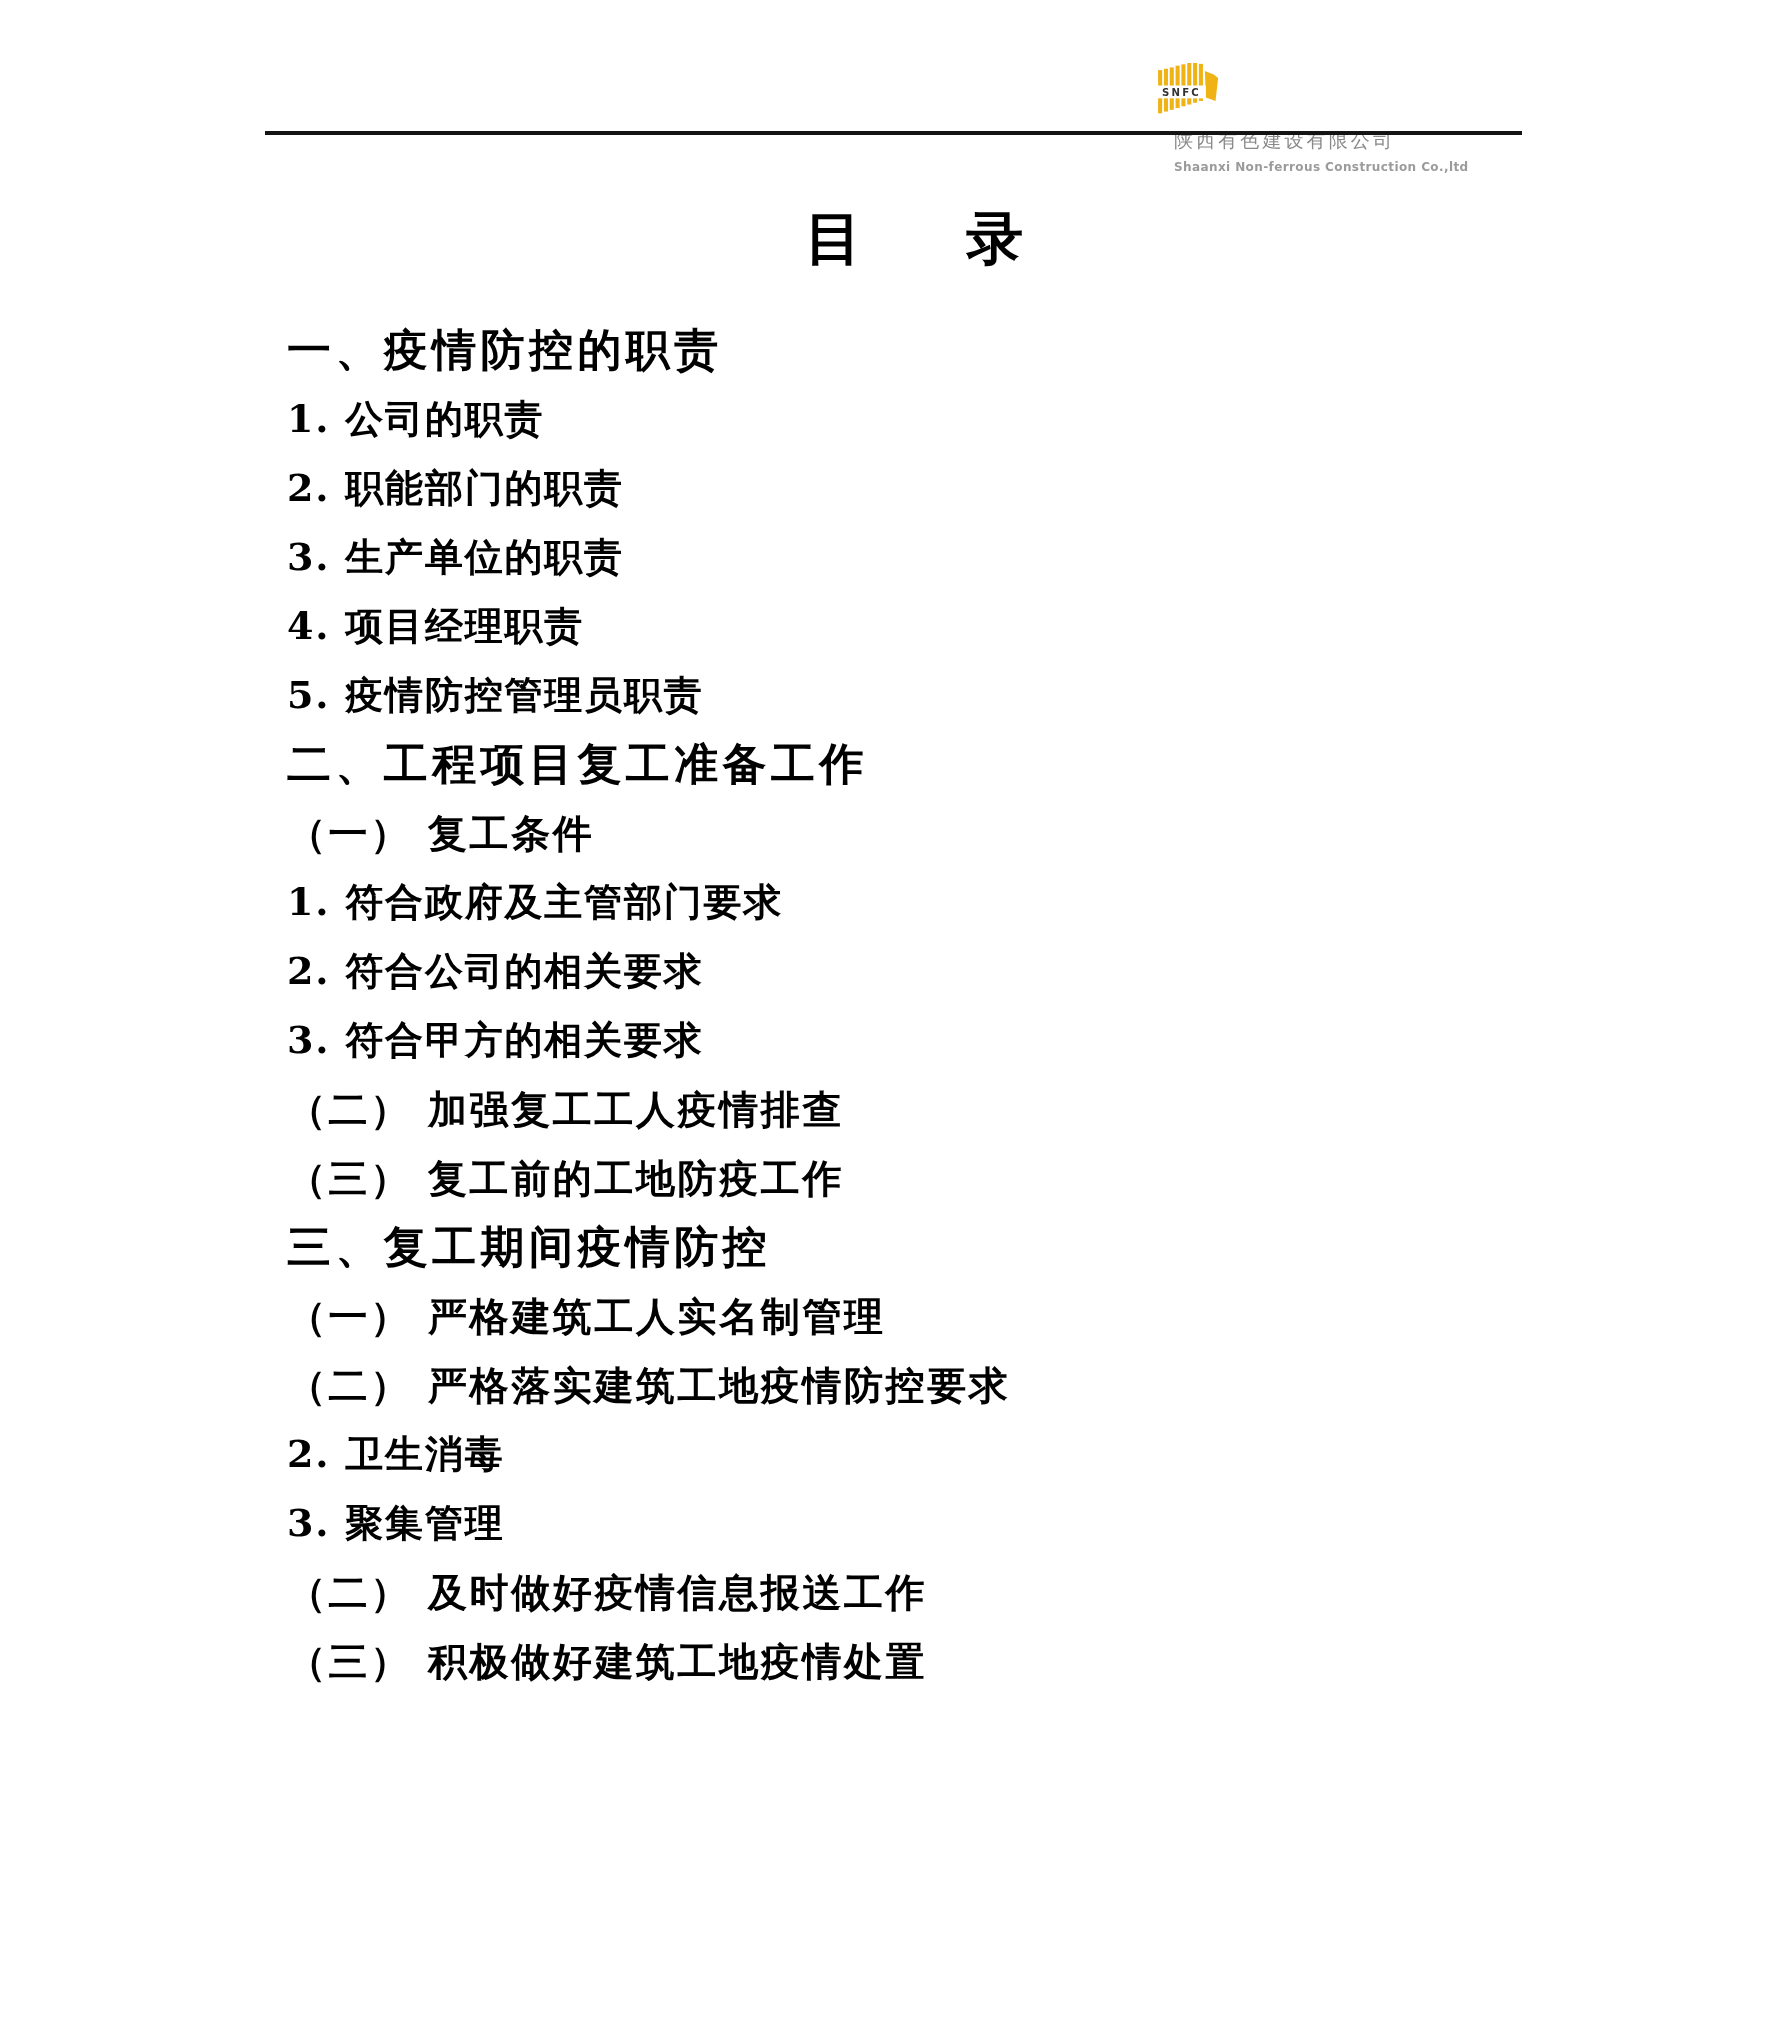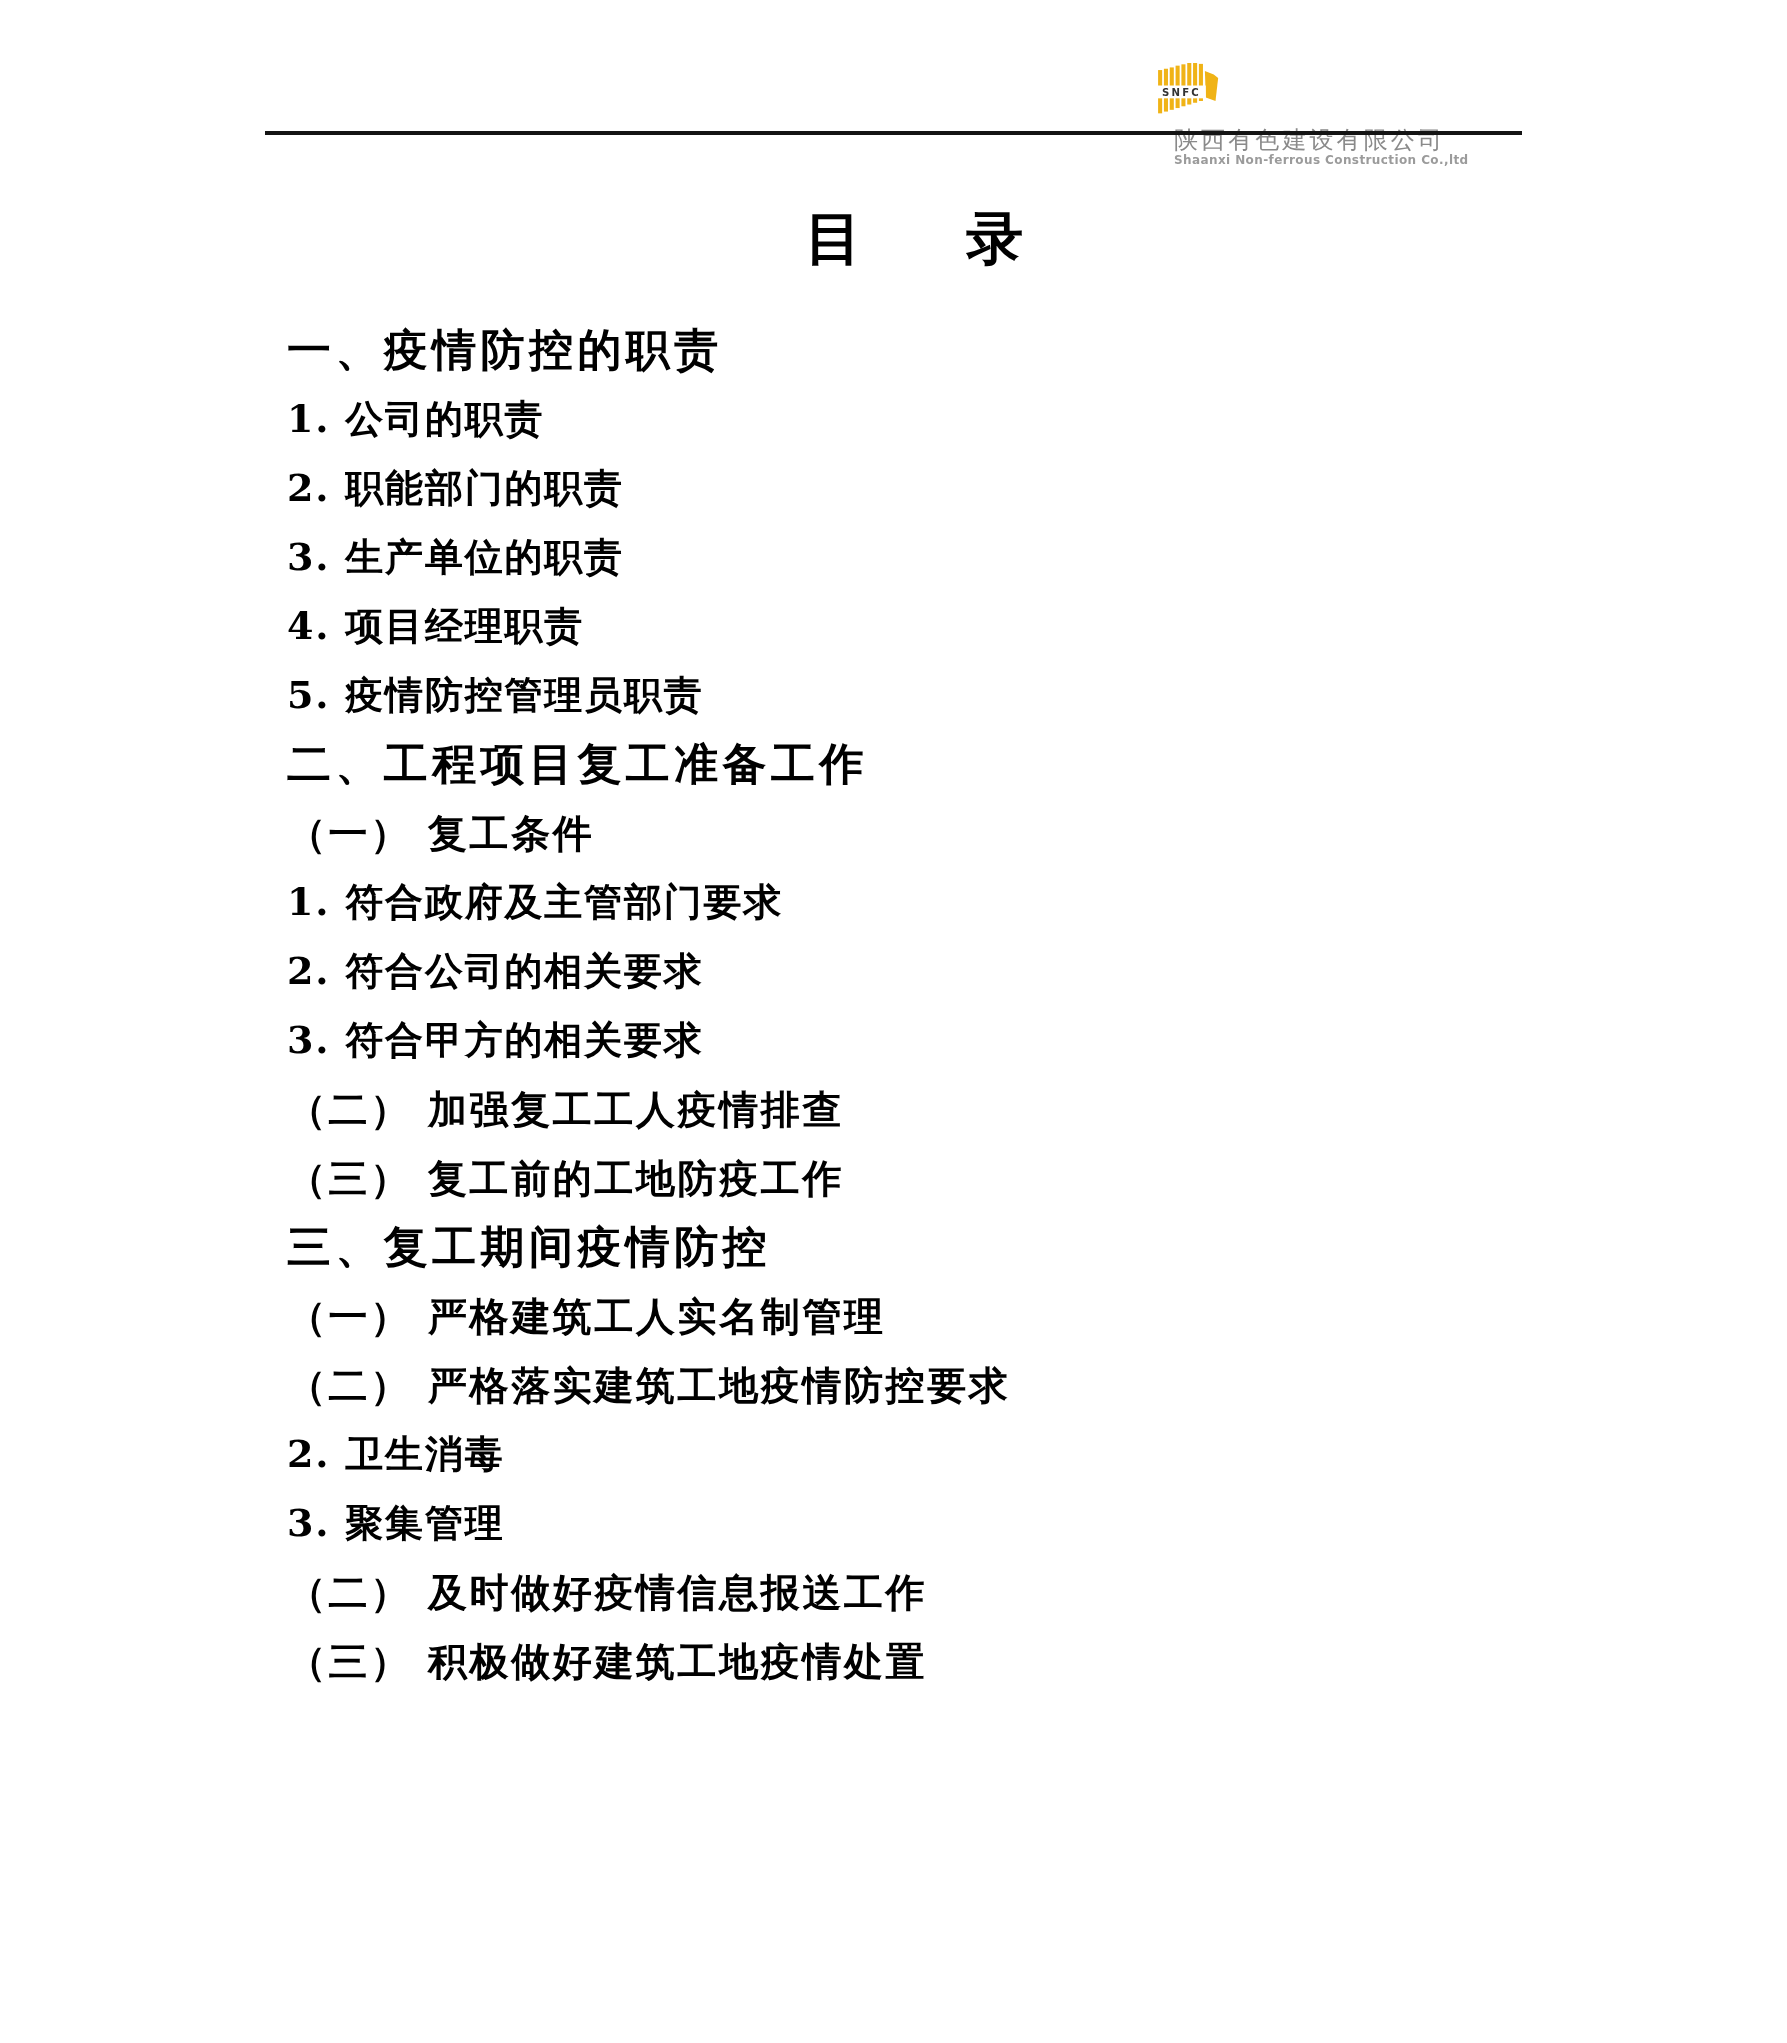--- a/index.html
+++ b/index.html
@@ -18,29 +18,29 @@
     position: absolute;
     left: 1158px;
     top: 63px;
     display: flex;
     align-items: flex-start;
     flex-direction: column;
   }
   .logo-mark { width: 62px; height: 53px; display: block; }
   .logo-names { margin-left: 16px; margin-top: 11.5px; font-family: "DejaVu Sans", sans-serif; }
   .logo-zh {
-    font-size: 24px;
+    font-size: 19px;
     line-height: 25px;
     letter-spacing: 3.1px;
     color: #8a8a8a;
     font-weight: 500;
     white-space: nowrap;
   }
   .logo-en {
-    margin-top: 1px;
+    margin-top: 8px;
     font-size: 12px;
     line-height: 12.4px;
     letter-spacing: 0.4px;
     color: #9b9b9b;
     font-weight: bold;
     white-space: nowrap;
   }
   .header-rule {
     position: absolute;
     left: 265px;

